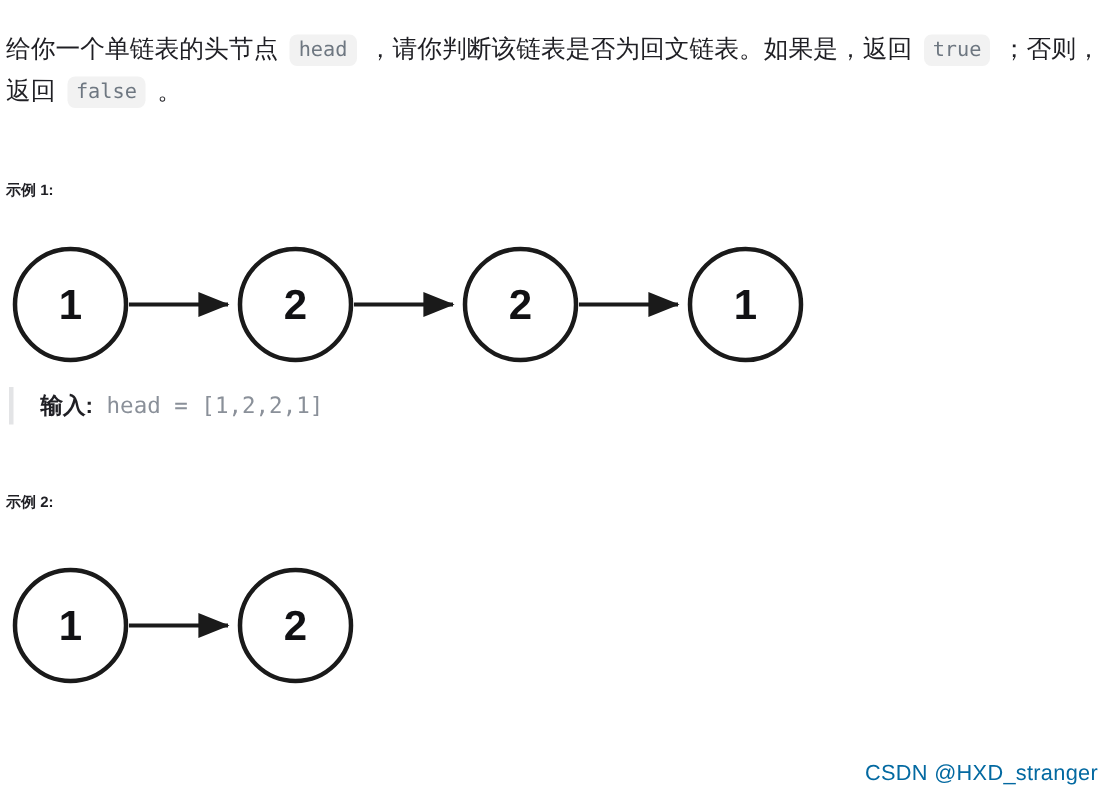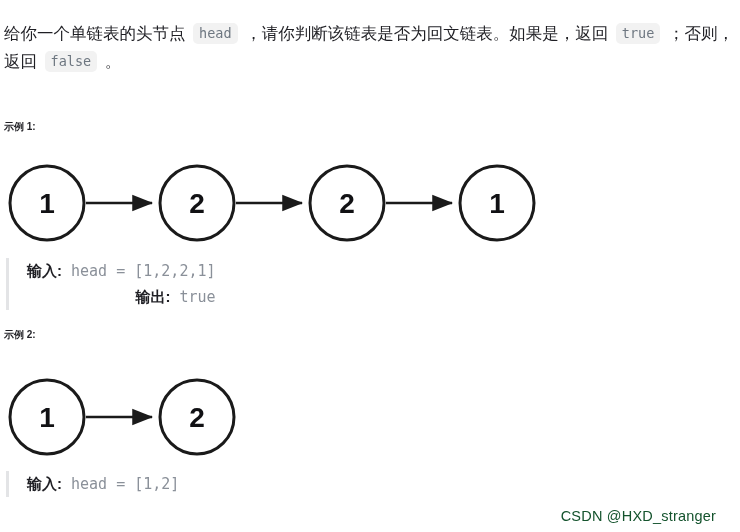--- a/index.html
+++ b/index.html
@@ -89,24 +89,24 @@
   .io-label {
     font-family: "Liberation Sans", "DejaVu Sans", sans-serif;
     font-weight: bold;
     color: #1f1f24;
     font-size: 15px;
   }
 
   
   .watermark {
     position: absolute;
-    right: 24px;
+    right: 8px;
     bottom: 8px;
     font-size: 14.5px;
-    color: #14532d;
+    color: #0369a1;
     font-family: "Liberation Sans", "DejaVu Sans", sans-serif;
     letter-spacing: 0.2px;
   }
 </style>
 </head>
 <body>
 
 <div class="page">
 
   <p class="statement"><span>给你一个单链表的头节点 </span><code class="code-span">head</code><span> ，请你判断该链表是否为回文链表。如果是，返回 </span><code class="code-span">true</code><span> ；否则，返回 </span><code class="code-span">false</code><span> 。</span></p>
@@ -141,21 +141,20 @@
 
       <g>
         <circle cx="497" cy="48" r="37" fill="#ffffff" stroke="#1a1a1a" stroke-width="3"></circle>
         <text x="497" y="48" text-anchor="middle" dominant-baseline="central" font-family="Liberation Sans, DejaVu Sans, sans-serif" font-size="28" font-weight="bold" fill="#111114">1</text>
       </g>
     </svg>
   </div>
 
   <div class="io-block" id="io-1">
     <div class="io-line"><span class="io-label">输入:</span><span> head = [1,2,2,1]</span></div>
-    <div class="io-line"><span class="io-label">输出:</span><span> true</span></div>
   </div>
 
   <div class="example-heading" id="ex2-heading">示例 2:</div>
 
   <div class="diagram" id="diagram-2">
     <svg width="300" height="98" viewBox="0 0 300 98" xmlns="http://www.w3.org/2000/svg">
       <defs>
         <marker id="arrowhead2" markerWidth="9" markerHeight="9" refX="7.6" refY="3.4" orient="auto" markerUnits="strokeWidth">
           <path d="M0,0.2 L8,3.4 L0,6.6 Z" fill="#1a1a1a"></path>
         </marker>
@@ -168,18 +167,17 @@
       <line x1="86" y1="48" x2="152" y2="48" stroke="#1a1a1a" stroke-width="2.6" marker-end="url(#arrowhead2)"></line>
 
       <g>
         <circle cx="197" cy="48" r="37" fill="#ffffff" stroke="#1a1a1a" stroke-width="3"></circle>
         <text x="197" y="48" text-anchor="middle" dominant-baseline="central" font-family="Liberation Sans, DejaVu Sans, sans-serif" font-size="28" font-weight="bold" fill="#111114">2</text>
       </g>
     </svg>
   </div>
 
   <div class="io-block" id="io-2">
-    <div class="io-line"><span class="io-label">输入:</span><span> head = [1,2]</span></div>
   </div>
 
   <div class="watermark">CSDN @HXD_stranger</div>
 
 </div>
 
 </body></html>

